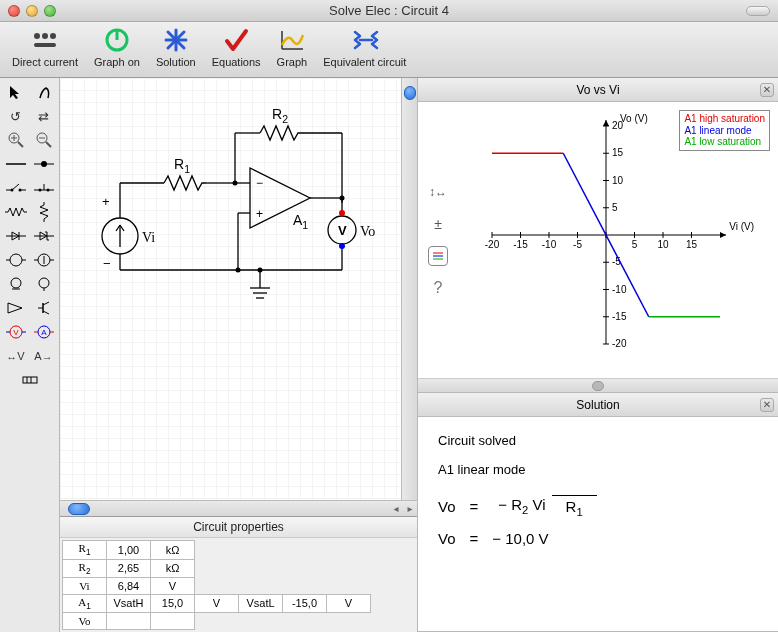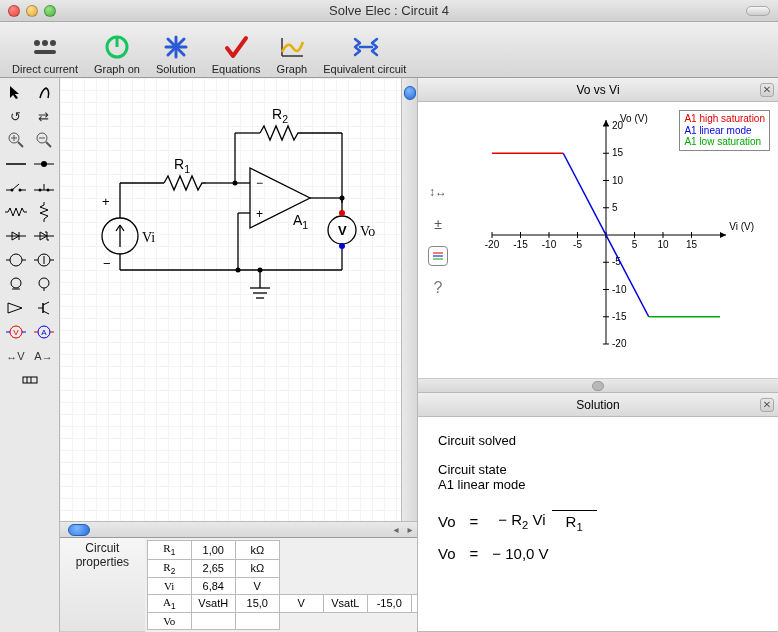--- a/index.html
+++ b/index.html
@@ -9,21 +9,21 @@
   .titlebar { height: 22px; background: linear-gradient(#e8e8e8,#d0d0d0); border-bottom: 1px solid #aaa; display: flex; align-items: center; padding: 0 8px; position: relative; }
   .traffic { display: flex; gap: 6px; }
   .tl { width: 12px; height: 12px; border-radius: 50%; border: 1px solid rgba(0,0,0,.25); }
   .tl.red { background: radial-gradient(circle at 35% 30%, #ff8b83, #e2443b); }
   .tl.yellow { background: radial-gradient(circle at 35% 30%, #ffe08a, #e2a63b); }
   .tl.green { background: radial-gradient(circle at 35% 30%, #9be28a, #4cb23b); }
   .title { position: absolute; left: 0; right: 0; text-align: center; font-size: 13px; color: #333; pointer-events:none;}
   .pill { width: 24px; height: 10px; border-radius: 6px; background: linear-gradient(#f7f7f7,#ccc); border:1px solid #aaa; margin-left:auto;}
 
   
-  .toolbar { height: 56px; background: linear-gradient(#efefef,#d6d6d6); border-bottom: 1px solid #9c9c9c; display: flex; align-items: flex-end; padding: 4px 6px 2px; gap: 4px; }
+  .toolbar { height: 56px; background: linear-gradient(#efefef,#d6d6d6); border-bottom: 1px solid #9c9c9c; display: flex; align-items: flex-start; padding: 4px 6px 2px; gap: 4px; }
   .tbtn { display:flex; flex-direction:column; align-items:center; font-size:11px; color:#222; padding: 0 6px; cursor:default; }
   .tbtn .ic { width: 28px; height: 28px; display:flex; align-items:center; justify-content:center; margin-bottom:2px; }
 
   
   .main { display: grid; grid-template-columns: 60px 358px 360px; height: calc(632px - 22px - 56px); }
 
   
   .palette { border-right: 1px solid #b8b8b8; background: #e9e9e9; display:flex; flex-direction:column; align-items:center; padding: 4px 2px; gap:0; }
   .prow { display:flex; gap:4px; margin-bottom:4px; }
   .pc { width: 24px; height: 20px; display:flex; align-items:center; justify-content:center; color:#333; font-size:13px; }
@@ -36,21 +36,21 @@
   .vthumb { position:absolute; top:8px; left:2px; width:12px; height:14px; border-radius:7px; background: radial-gradient(circle at 40% 30%, #7fb8ff, #2b6fd6); border:1px solid #1e5fbd;}
   .hscroll { height:16px; background: linear-gradient(#e9e9e9,#d8d8d8); border-top:1px solid #bbb; display:flex; align-items:center;}
   .hthumb { margin-left:8px; width:22px; height:12px; border-radius:7px; background: radial-gradient(circle at 40% 30%, #7fb8ff, #2b6fd6); border:1px solid #1e5fbd;}
   .harrows { margin-left:auto; display:flex; gap:0;}
   .arw { width:14px; height:14px; font-size:10px; display:flex; align-items:center; justify-content:center; color:#666;}
 
   
   .sch { position:absolute; top:0; left:0; font-family: "Times New Roman", serif; font-size:13px; }
 
   
-  .props { border-top: 1px solid #9c9c9c; background:#efefef; display:flex; flex-direction:row;}
+  .props { border-top: 1px solid #9c9c9c; background:#efefef; display:flex; flex-direction:column;}
   .props-header { text-align:center; font-size:12px; padding:3px; color:#222; border-bottom:1px solid #ccc; background:linear-gradient(#f6f6f6,#e4e4e4);}
   .props-body { padding:2px; overflow:auto; max-height: 110px;}
   table.props-tbl { border-collapse:collapse; font-size:11px; }
   table.props-tbl td { border:1px solid #bbb; padding: 1px 6px; text-align:center; background:#fff; min-width:44px; height:17px; }
   table.props-tbl td.lbl { font-family:"Times New Roman",serif;}
 
   
   .right-col { display:flex; flex-direction:column; background:#e9e9e9;}
   .panel { display:flex; flex-direction:column; border-bottom:1px solid #b8b8b8; }
   .panel-header { height: 24px; background: linear-gradient(#f0f0f0,#d9d9d9); border-bottom:1px solid #bbb; display:flex; align-items:center; justify-content:center; font-size:12px; position:relative;}
@@ -513,21 +513,20 @@
         </div>
     </div>
 
     <div class="panel" style="flex:1;">
       <div class="panel-header">
         <span>Solution</span>
         <div class="panel-close">✕</div>
       </div>
       <div class="solution-body">
         <div style="margin-bottom:14px;">Circuit solved</div>
-        <div>Circuit state</div>
         <div style="margin-bottom:18px;">A1 linear mode</div>
 
         <div style="display:flex; align-items:center; gap:14px; font-family:'Times New Roman',serif; font-size:15px; margin-bottom:12px;">
           <span>Vo</span>
           <span>=</span>
           <div style="display:inline-flex; flex-direction:row; align-items:center;">
             <div style="padding:0 6px 2px;"><span>−</span>&nbsp;<span>R</span><sub>2</sub><span> Vi</span></div>
             <div style="border-top:1px solid #000; padding:2px 14px 0;"><span>R</span><sub>1</sub></div>
           </div>
         </div>

